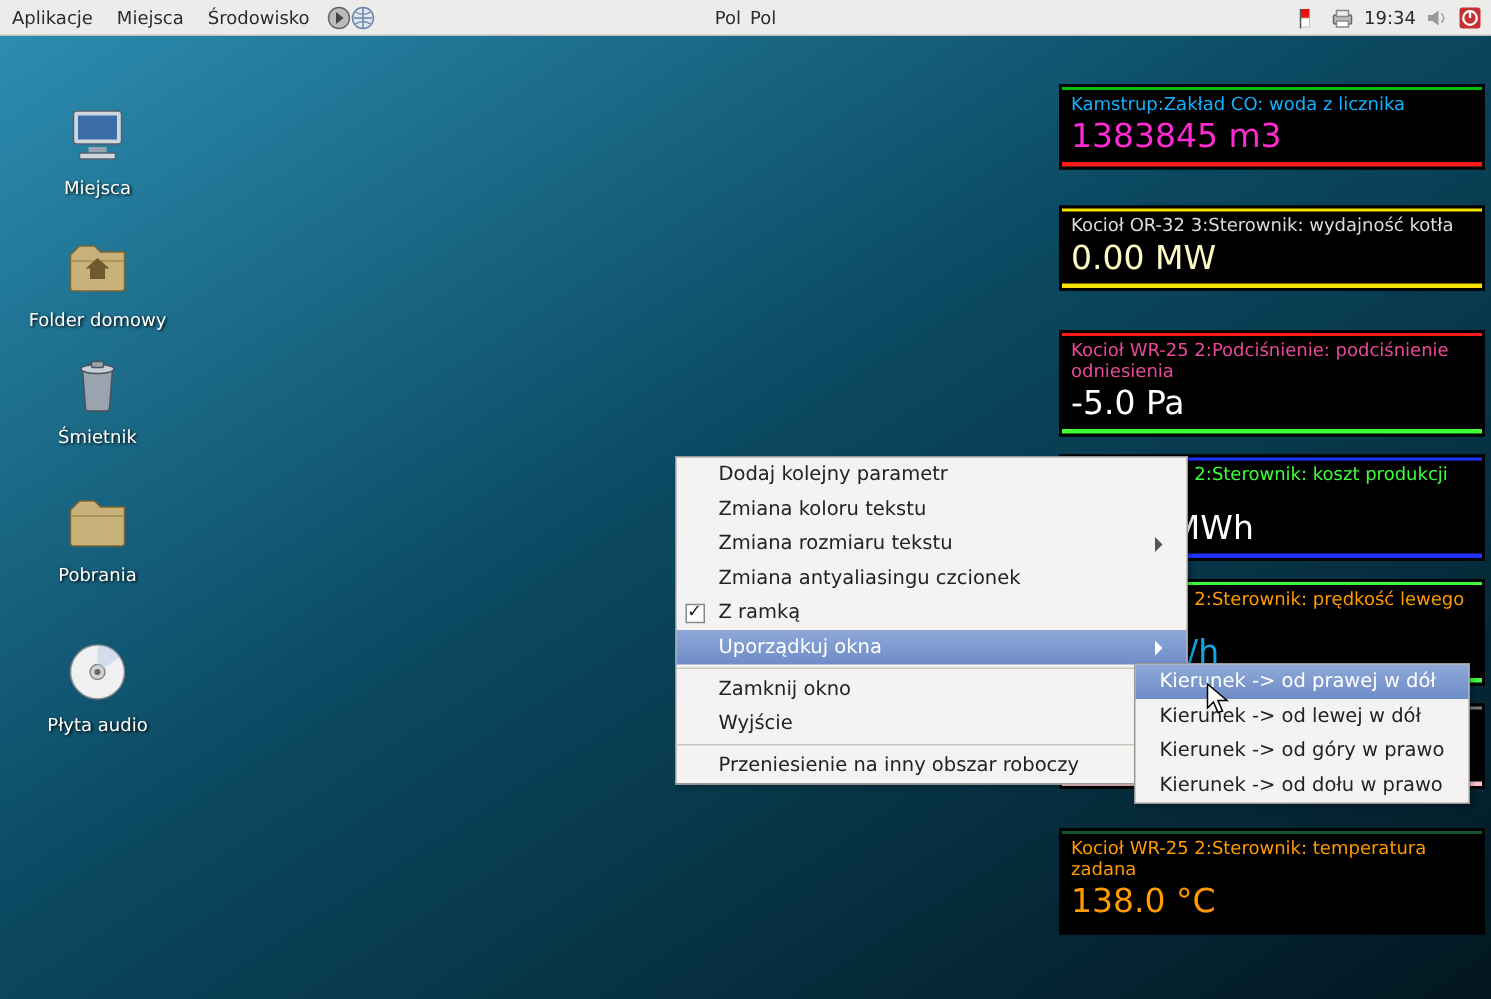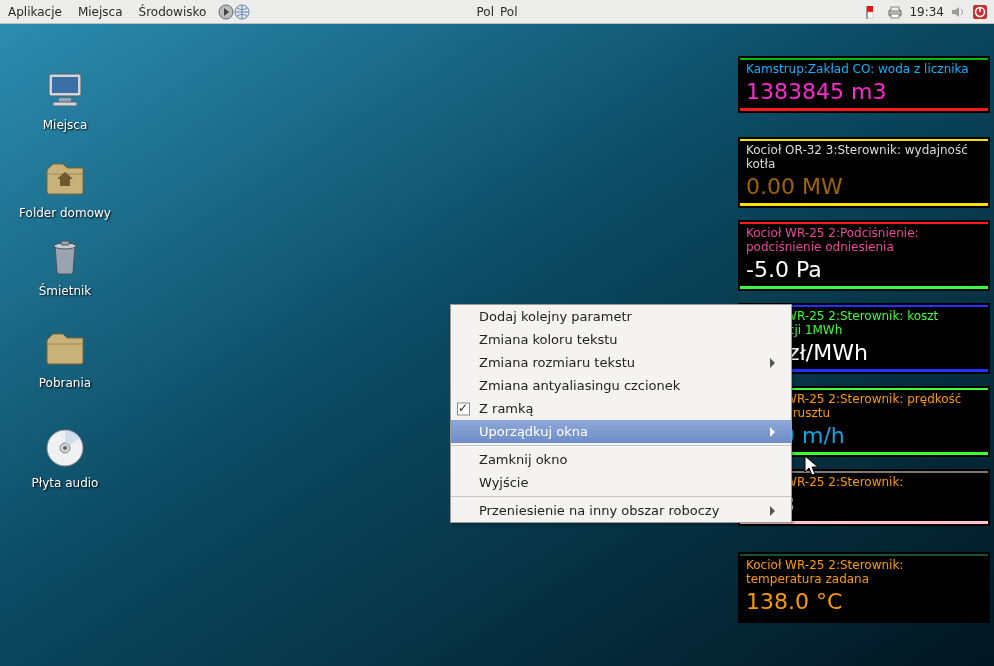--- a/index.html
+++ b/index.html
@@ -33,21 +33,21 @@
   width: 48px; height: 48px; margin: 0 auto 4px;
   display: flex; align-items: center; justify-content: center;
 }
 .desktop-icon .label { display: block; }
 
 
 .svg-icon svg { width: 100%; height: 100%; }
 
 
 .widget {
-  position: absolute; right: 4px; width: 252px;
+  position: absolute; right: 4px; width: 284px;
   border: 2px solid black; background: #000; color: #fff;
 }
 .widget .w-title {
   font-size: 12px; padding: 2px 6px 3px; background: #000; line-height: 14px;
 }
 .widget .w-title.green { border-top: 2px solid #00bf00; color: #13b2ff; }
 .widget .w-title.yellow { border-top: 2px solid #f5e100; color: #dcdcdc; }
 .widget .w-title.red { border-top: 2px solid #ff1a1a; color: #ec4899; }
 .widget .w-title.blue { border-top: 2px solid #2233ff; color: #3cff38; }
 .widget .w-title.lime { border-top: 2px solid #3cff38; color: #ff9a00; }
@@ -209,21 +209,21 @@
     </div>
 
   <div id="widgets-container">
       <div class="widget" style="top: 32px;">
         <div class="w-title green">Kamstrup:Zakład CO: woda z licznika</div>
         <div class="w-value" style="color:#ff2ad1">1383845 m3</div>
         <div class="w-bottom" style="background:#ff1a1a"></div>
       </div>
       <div class="widget" style="top: 113px;">
         <div class="w-title yellow">Kocioł OR-32 3:Sterownik: wydajność kotła</div>
-        <div class="w-value" style="color:#a16207">0.00 MW</div>
+        <div class="w-value" style="color:#fef9c3">0.00 MW</div>
         <div class="w-bottom" style="background:#f5e100"></div>
       </div>
       <div class="widget" style="top: 196px;">
         <div class="w-title red">Kocioł WR-25 2:Podciśnienie: podciśnienie odniesienia</div>
         <div class="w-value" style="color:#ffffff">-5.0 Pa</div>
         <div class="w-bottom" style="background:#3cff38"></div>
       </div>
       <div class="widget" style="top: 279px;">
         <div class="w-title blue">Kocioł WR-25 2:Sterownik: koszt produkcji 1MWh</div>
         <div class="w-value" style="color:#ffffff">0.0 zł/MWh</div>
@@ -272,19 +272,25 @@
       </div>
       <div class="cm-item">
         <span>Wyjście</span>
       </div>
       <div class="cm-sep"></div>
       <div class="cm-item has-sub">
         <span>Przeniesienie na inny obszar roboczy</span>
       </div>
     </div>
 
+  <div class="sub-menu" id="sub" style="left:756px; top:418px; width:224px;">
+      <div class="sm-item highlight"><span>Kierunek -&gt; od prawej w dół</span></div>
+      <div class="sm-item"><span>Kierunek -&gt; od lewej w dół</span></div>
+      <div class="sm-item"><span>Kierunek -&gt; od góry w prawo</span></div>
+      <div class="sm-item"><span>Kierunek -&gt; od dołu w prawo</span></div>
+    </div>
 
   <div class="cursor" style="left:804px; top:431px;">
     <svg viewBox="0 0 16 24">
         <path d="M1 1l0 16 4-4 3 7 3-1-3-7 6 0z" fill="#fff" stroke="#000"></path>
       </svg>
   </div>
 </div>
 
 </body></html>

